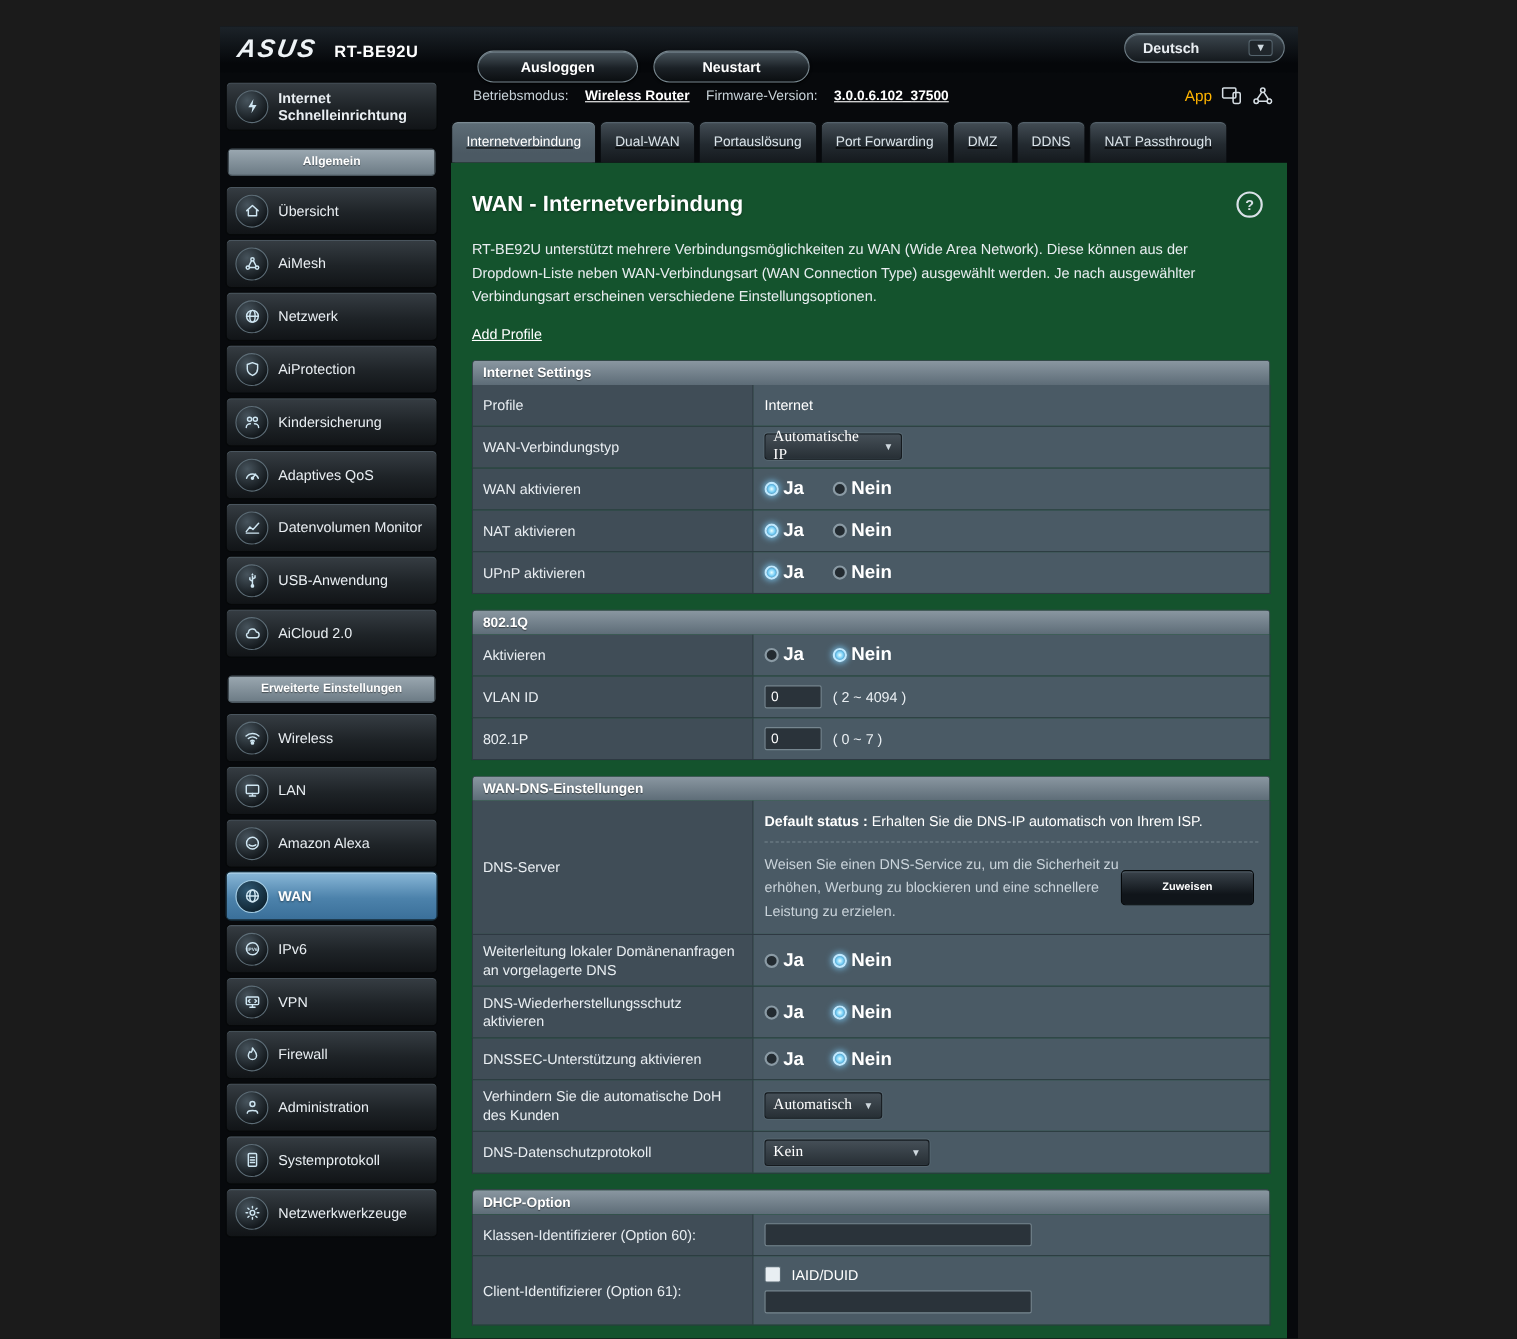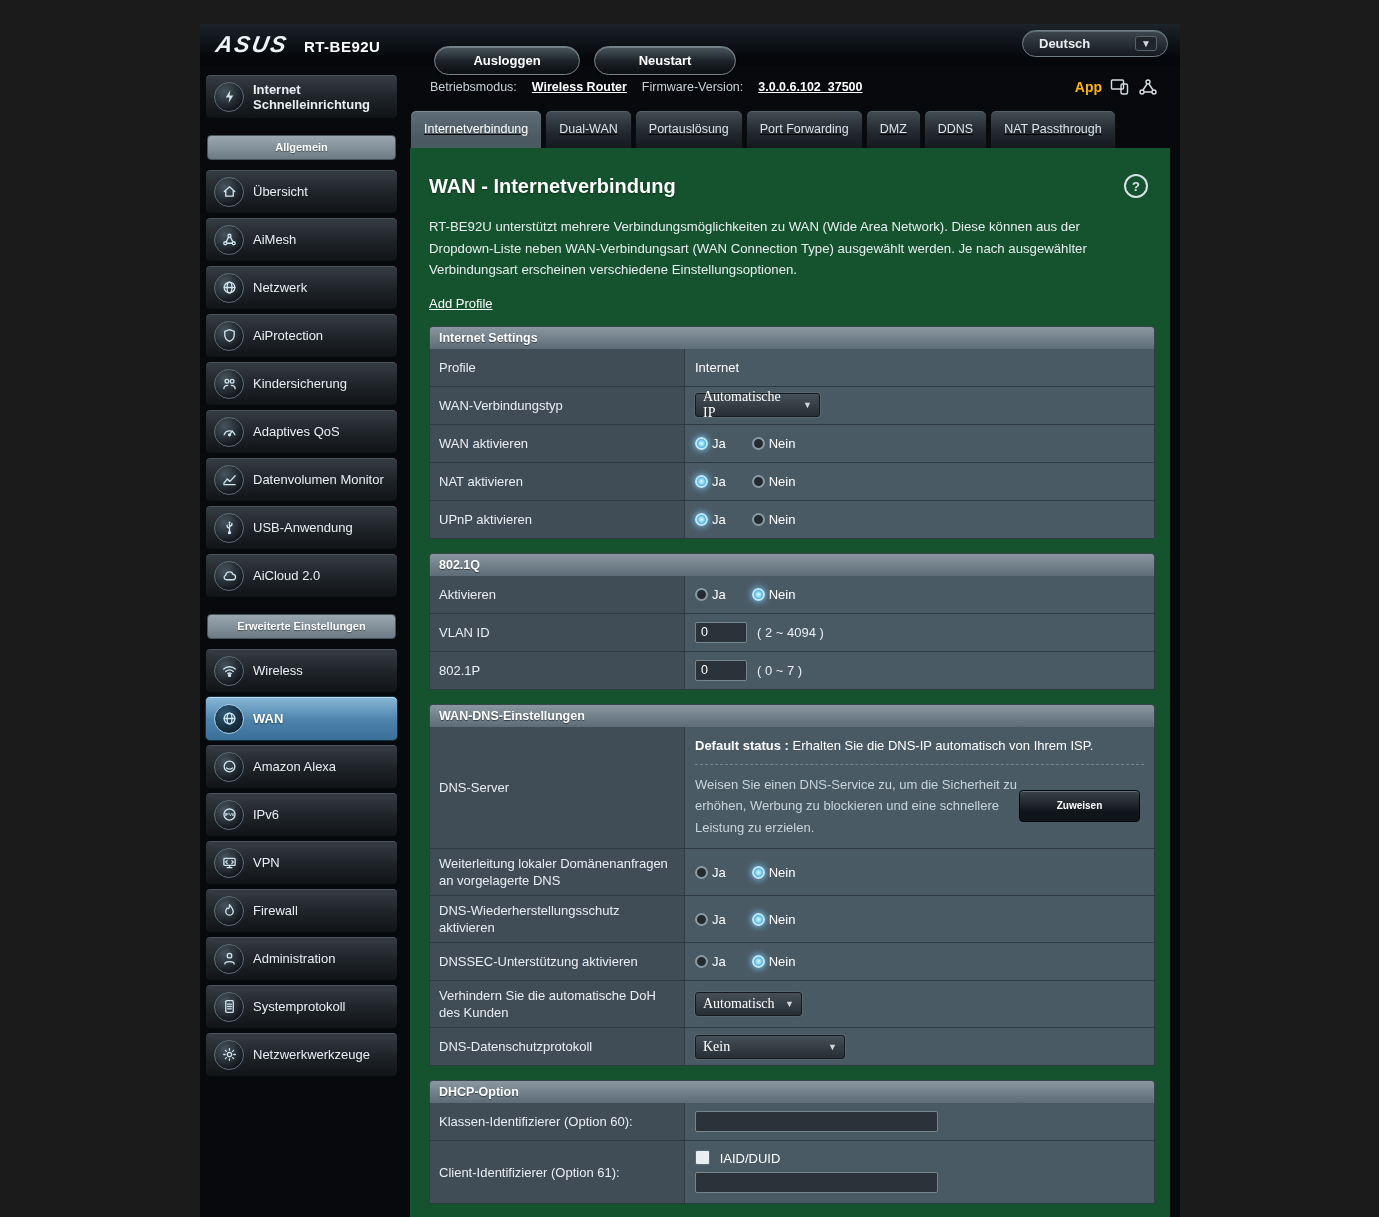--- a/index.html
+++ b/index.html
@@ -27,21 +27,21 @@
   .langarr{font-size:10px;color:#cfd8de;background:#20262b;border:1px solid #55646d;border-radius:3px;
         padding:1px 5px;}
 
   
   .subhead{position:absolute;left:230px;right:14px;top:50px;height:26px;display:flex;
            align-items:center;justify-content:space-between;}
   .meta{font-size:12.5px;color:#c8d2d8;}
   .meta .mval{color:#fff;font-weight:bold;text-decoration:underline;cursor:pointer;}
   .meta .gap{display:inline-block;width:8px;}
   .appzone{display:flex;align-items:center;gap:8px;margin-right:8px;}
-  .applabel{color:#ffb400;font-weight:bold;font-size:14px;}
+  .applabel{color:#ffb400;font-weight:normal;font-size:14px;}
   .hicon{width:20px;height:18px;}
   .hicon path,.hicon rect,.hicon circle{fill:none;stroke:#d6dee4;stroke-width:1.4;}
 
   
   .tabs{position:absolute;left:210px;top:87px;height:37px;display:flex;align-items:flex-end;text-decoration:underline;}
   .tab{height:37px;line-height:37px;padding:0 13px;margin-right:3px;
        background:linear-gradient(#434d55,#232a30 55%,#14191d);
        border:1px solid #0a0d10;border-bottom:none;border-radius:6px 6px 0 0;
        color:#dbe4ea;font-size:12.5px;cursor:pointer;white-space:nowrap;box-shadow:inset 0 1px 0 #55626b;}
   .tab.active{background:linear-gradient(#5e6d77,#4b5963 75%);color:#fff;box-shadow:inset 0 1px 0 #7b8a93;}
@@ -83,21 +83,21 @@
   .row{display:flex;border:1px solid #2e3942;border-top:none;min-height:38px;box-sizing:border-box;}
   .lab{width:255px;flex:none;background:#404d57;border-right:1px solid #2e3942;box-sizing:border-box;
        padding:6px 8px 6px 9px;font-size:13px;color:#e9eef2;display:flex;align-items:center;line-height:17px;}
   .val{flex:1;background:#4a5a65;padding:6px 10px;display:flex;align-items:center;
        color:#fff;font-size:13px;box-sizing:border-box;}
 
   .radio{display:inline-block;width:13px;height:13px;border-radius:50%;box-sizing:border-box;
          background:#232b31;border:2px solid #8a9aa4;vertical-align:-2px;margin-right:4px;cursor:pointer;}
   .radio.on{background:radial-gradient(circle,#eaffff 0%,#7ed2f8 45%,#1f6fa0 100%);
          border-color:#bfe9ff;box-shadow:0 0 6px 1px rgba(122,202,246,.85);}
-  .rlab{color:#fff;font-size:13px;margin-right:26px;}
+  .rlab{color:#fff;font-size:17px;margin-right:26px;font-weight:bold;}
 
   .selbox{display:inline-flex;align-items:center;justify-content:space-between;height:24px;box-sizing:border-box;
          background:linear-gradient(#454f57,#272f35);border:1px solid #151a1e;border-radius:3px;
          box-shadow:0 0 0 1px rgba(110,125,134,.35);padding:0 7px;cursor:pointer;
          color:#fff;font-family:"Liberation Serif",serif;font-size:14px;}
   .selarr{font-size:9px;color:#cfd8de;margin-left:10px;font-family:"Liberation Sans",sans-serif;}
   .w125{width:125px;} .w105{width:107px;} .w150{width:150px;}
 
   .numinput{width:52px;height:21px;background:#2a333a;border:1px solid #76868f;border-radius:2px;
          color:#fff;font-size:12.5px;padding:0 5px;font-family:"Liberation Sans",sans-serif;box-sizing:border-box;}
@@ -275,38 +275,47 @@
 
       <div class="sitem">
         <span class="ibadge">
           <svg class="ig" viewBox="0 0 16 16">
               <path d="M1.8 6.5a9 9 0 0 1 12.4 0M4 9a6 6 0 0 1 8 0M6.2 11.3a3 3 0 0 1 3.6 0"></path>
               <circle cx="8" cy="13.2" r="1.1" fill="#cfe6f2"></circle>
             </svg>
           </span>
         <span class="slab">Wireless</span>
       </div>
+      <div class="sitem">
+        <span class="ibadge">
+          <svg class="ig" viewBox="0 0 16 16">
+              <rect x="2" y="3" width="12" height="8" rx="1"></rect>
+              <path d="M8 11v2.5M5 13.5h6"></path>
+            </svg>
+          </span>
+        <span class="slab">LAN</span>
+      </div>
+      <div class="sitem">
+        <span class="ibadge">
+          <svg class="ig" viewBox="0 0 16 16">
+              <circle cx="8" cy="8" r="5.7"></circle>
+              <path d="M4.8 9.6a5.3 5.3 0 0 0 6.4 0"></path>
+            </svg>
+          </span>
+        <span class="slab">Amazon Alexa</span>
+      </div>
       <div class="sitem active">
         <span class="ibadge">
           <svg class="ig" viewBox="0 0 16 16">
               <circle cx="8" cy="8" r="5.7"></circle>
               <ellipse cx="8" cy="8" rx="2.6" ry="5.7"></ellipse>
               <path d="M2.3 8h11.4"></path>
             </svg>
           </span>
         <span class="slab">WAN</span>
-      </div>
-      <div class="sitem">
-        <span class="ibadge">
-          <svg class="ig" viewBox="0 0 16 16">
-              <circle cx="8" cy="8" r="5.7"></circle>
-              <path d="M4.8 9.6a5.3 5.3 0 0 0 6.4 0"></path>
-            </svg>
-          </span>
-        <span class="slab">Amazon Alexa</span>
       </div>
       <div class="sitem">
         <span class="ibadge">
           <svg class="ig" viewBox="0 0 16 16">
               <circle cx="8" cy="8" r="5.9"></circle>
               <text x="8" y="10" font-size="4.6" fill="#cfe6f2" stroke="none" text-anchor="middle" font-family="Liberation Sans, sans-serif" font-weight="bold">IPV6</text>
             </svg>
           </span>
         <span class="slab">IPv6</span>
       </div>

